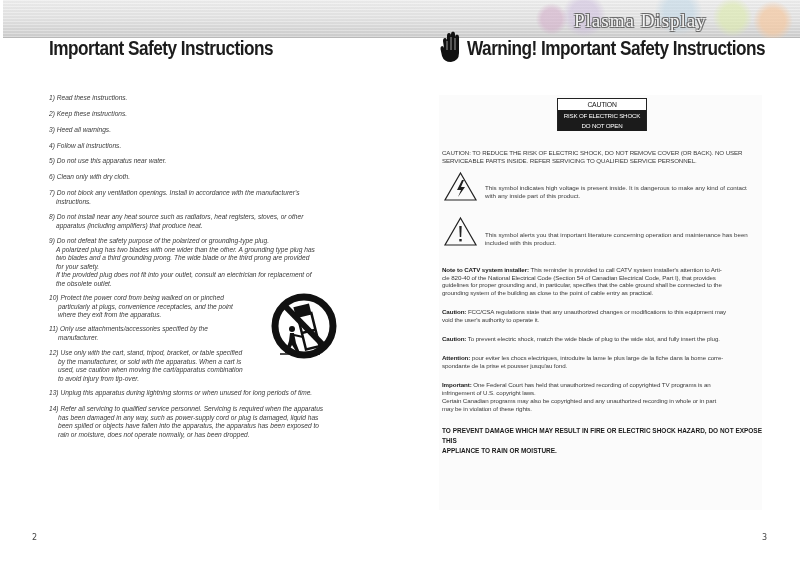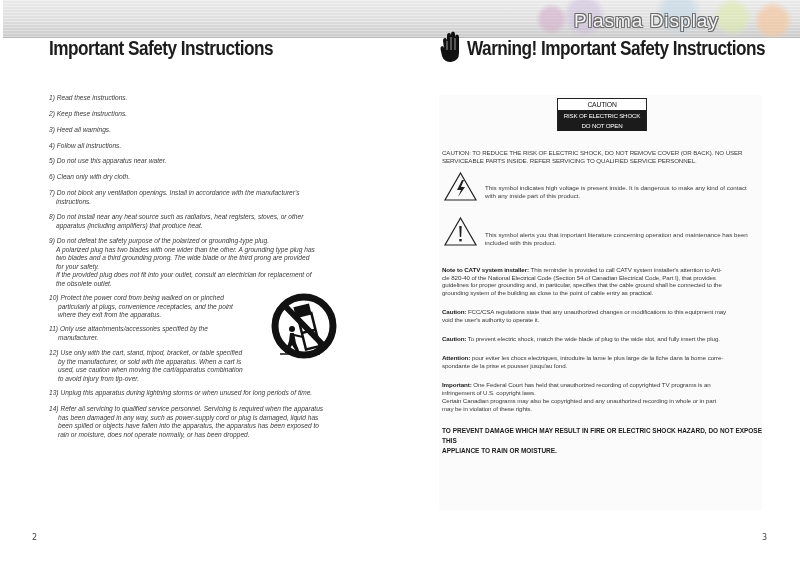--- a/index.html
+++ b/index.html
@@ -19,21 +19,21 @@
     position: absolute; left: 530px; top: 0; width: 270px; height: 38px;
     background:
       radial-gradient(circle at 8% 50%, rgba(210,170,200,0.55) 0 10px, transparent 16px),
       radial-gradient(circle at 20% 40%, rgba(200,180,220,0.45) 0 14px, transparent 22px),
       radial-gradient(circle at 75% 45%, rgba(220,235,170,0.6) 0 12px, transparent 20px),
       radial-gradient(circle at 90% 55%, rgba(245,200,160,0.7) 0 12px, transparent 20px),
       radial-gradient(circle at 55% 30%, rgba(180,210,230,0.45) 0 14px, transparent 24px);
   }
   .brand {
     position: absolute; left: 574px; top: 10px;
-    font-family: Liberation Sans, sans-serif; font-size: 19px; letter-spacing: 1px;
+    font-family: Liberation Serif, serif; font-size: 19px; letter-spacing: 1px;
     color: #f4f4f4;
     text-shadow: -1px -1px 0 #6a6a6a, 1px -1px 0 #6a6a6a, -1px 1px 0 #6a6a6a, 1px 1px 0 #6a6a6a;
   }
 
   .title {
     position: absolute; top: 37px; font-family: "Liberation Sans", sans-serif;
     font-weight: bold; font-size: 20px; color: #1c1c1c; letter-spacing: -0.6px;
     transform: scaleX(0.86); transform-origin: left center; white-space: nowrap;
   }
   .title-left { left: 49px; }

